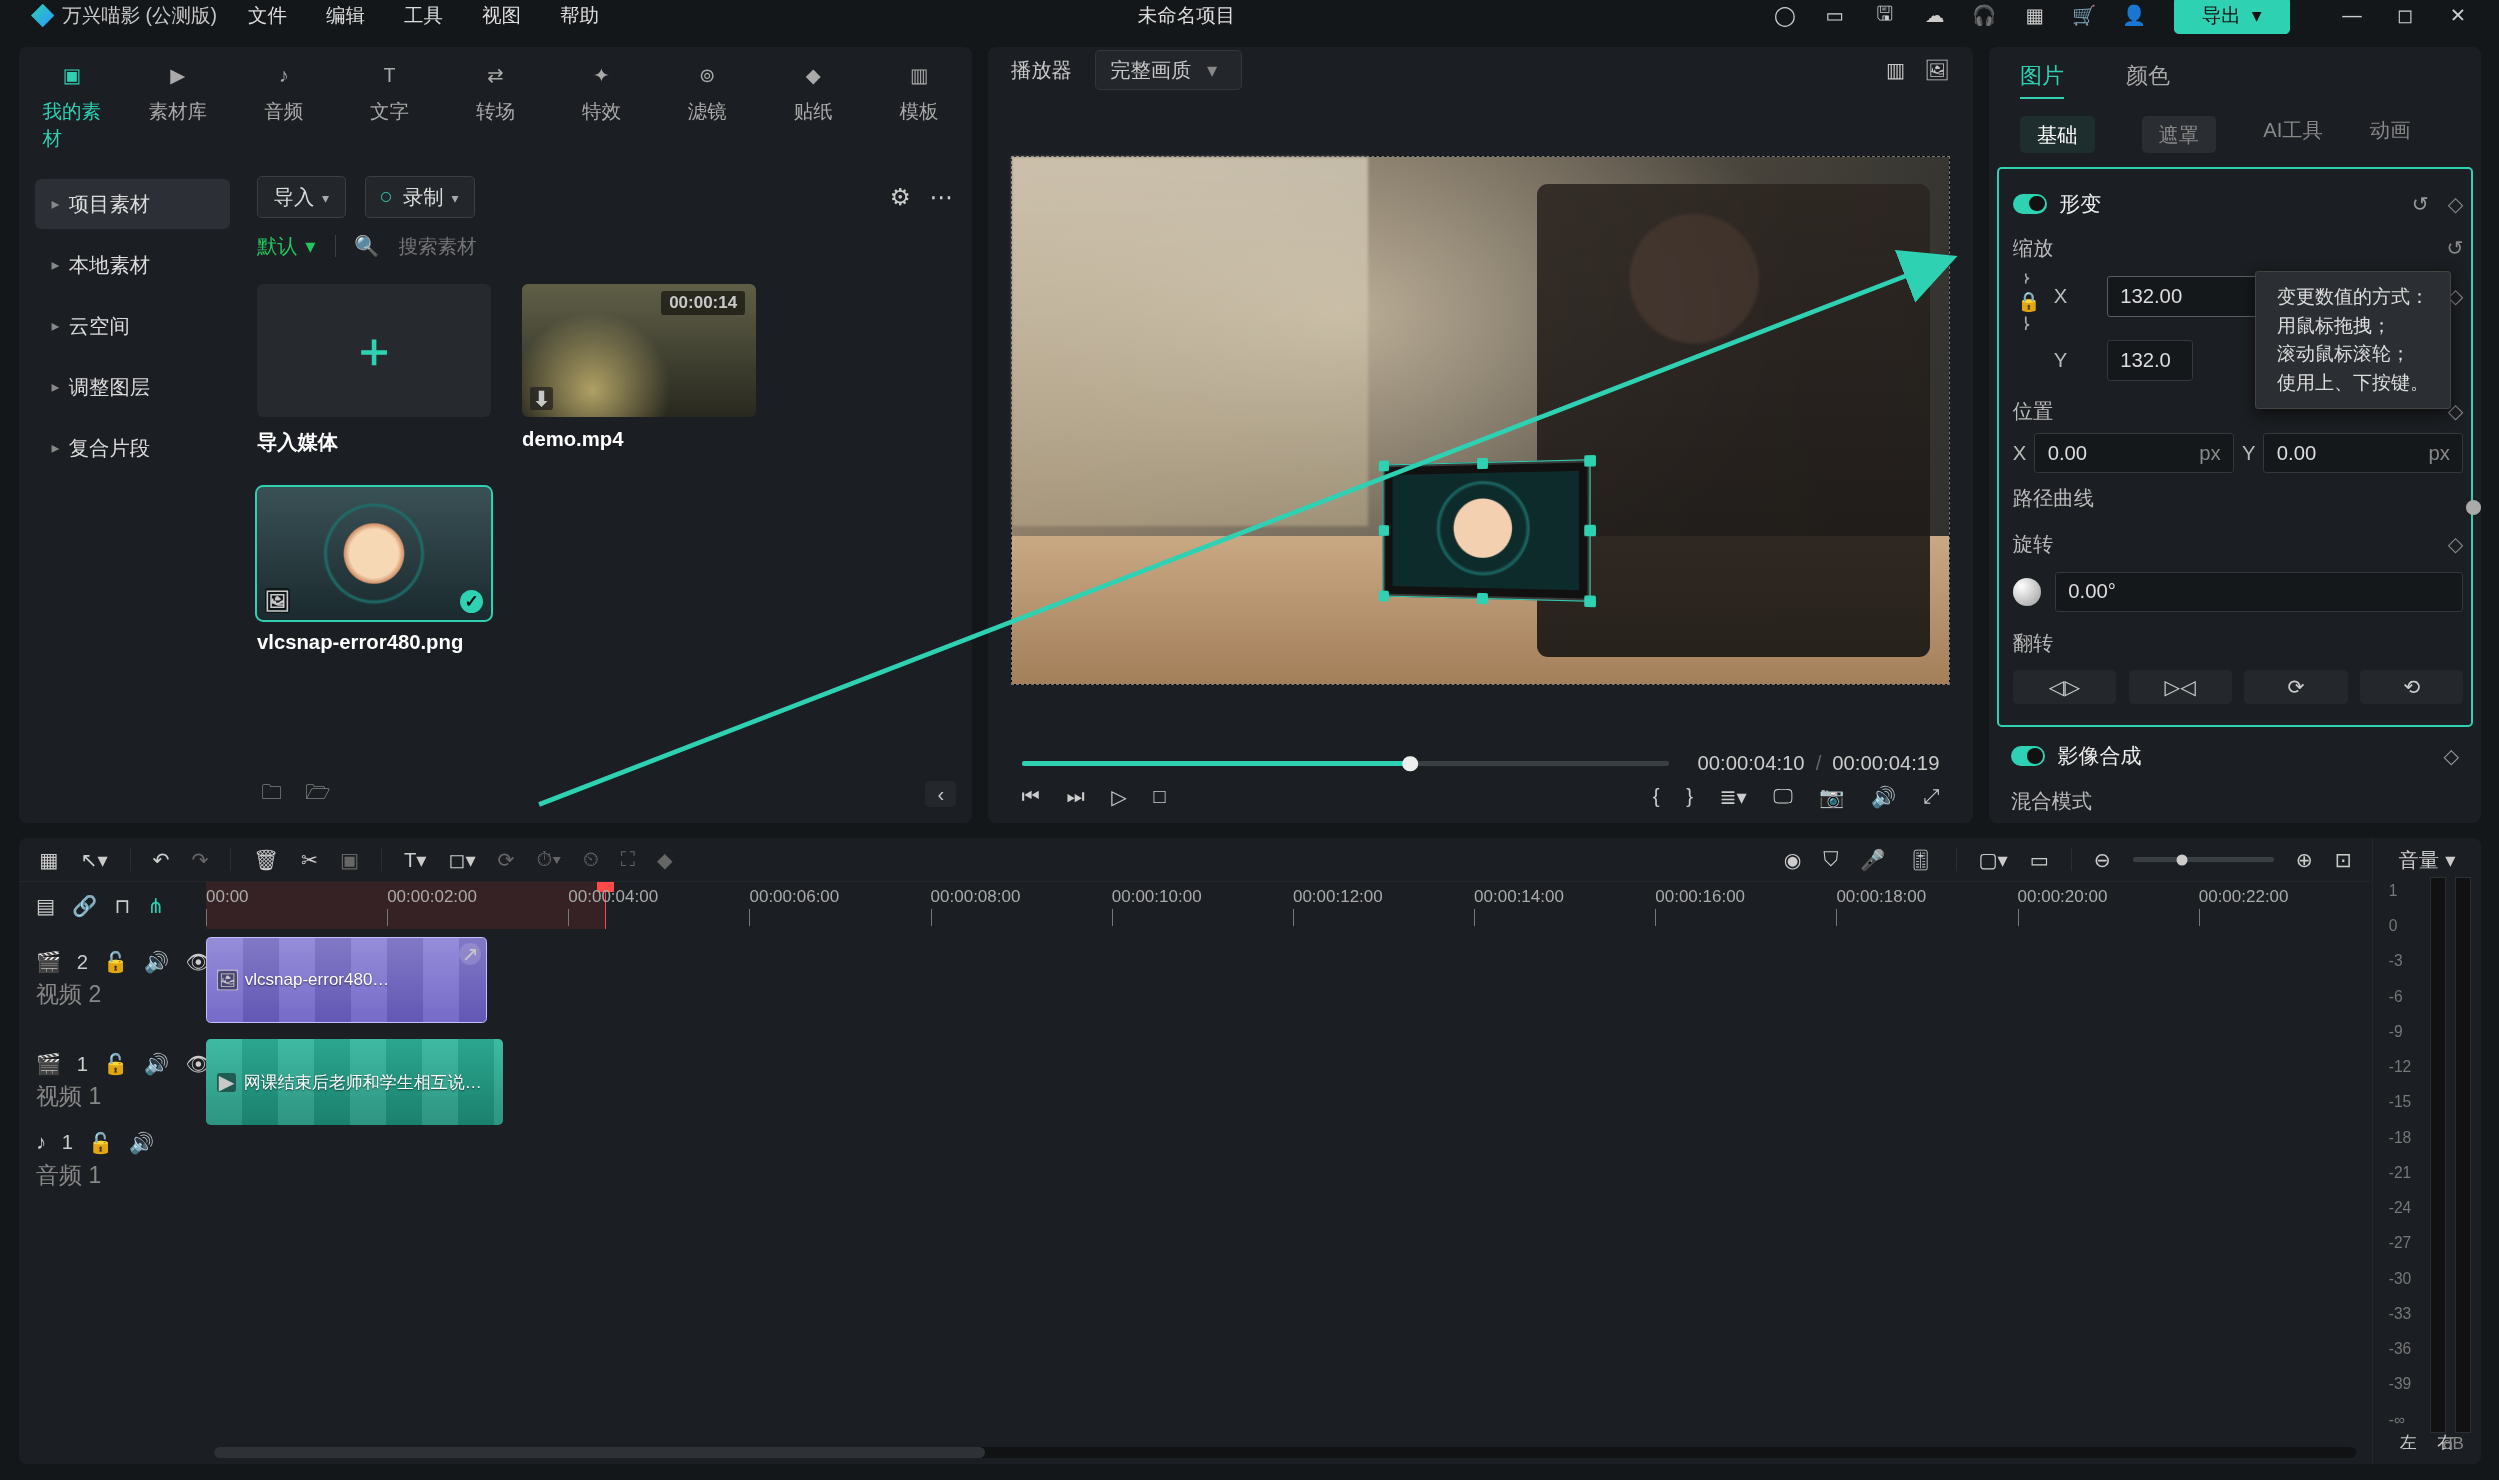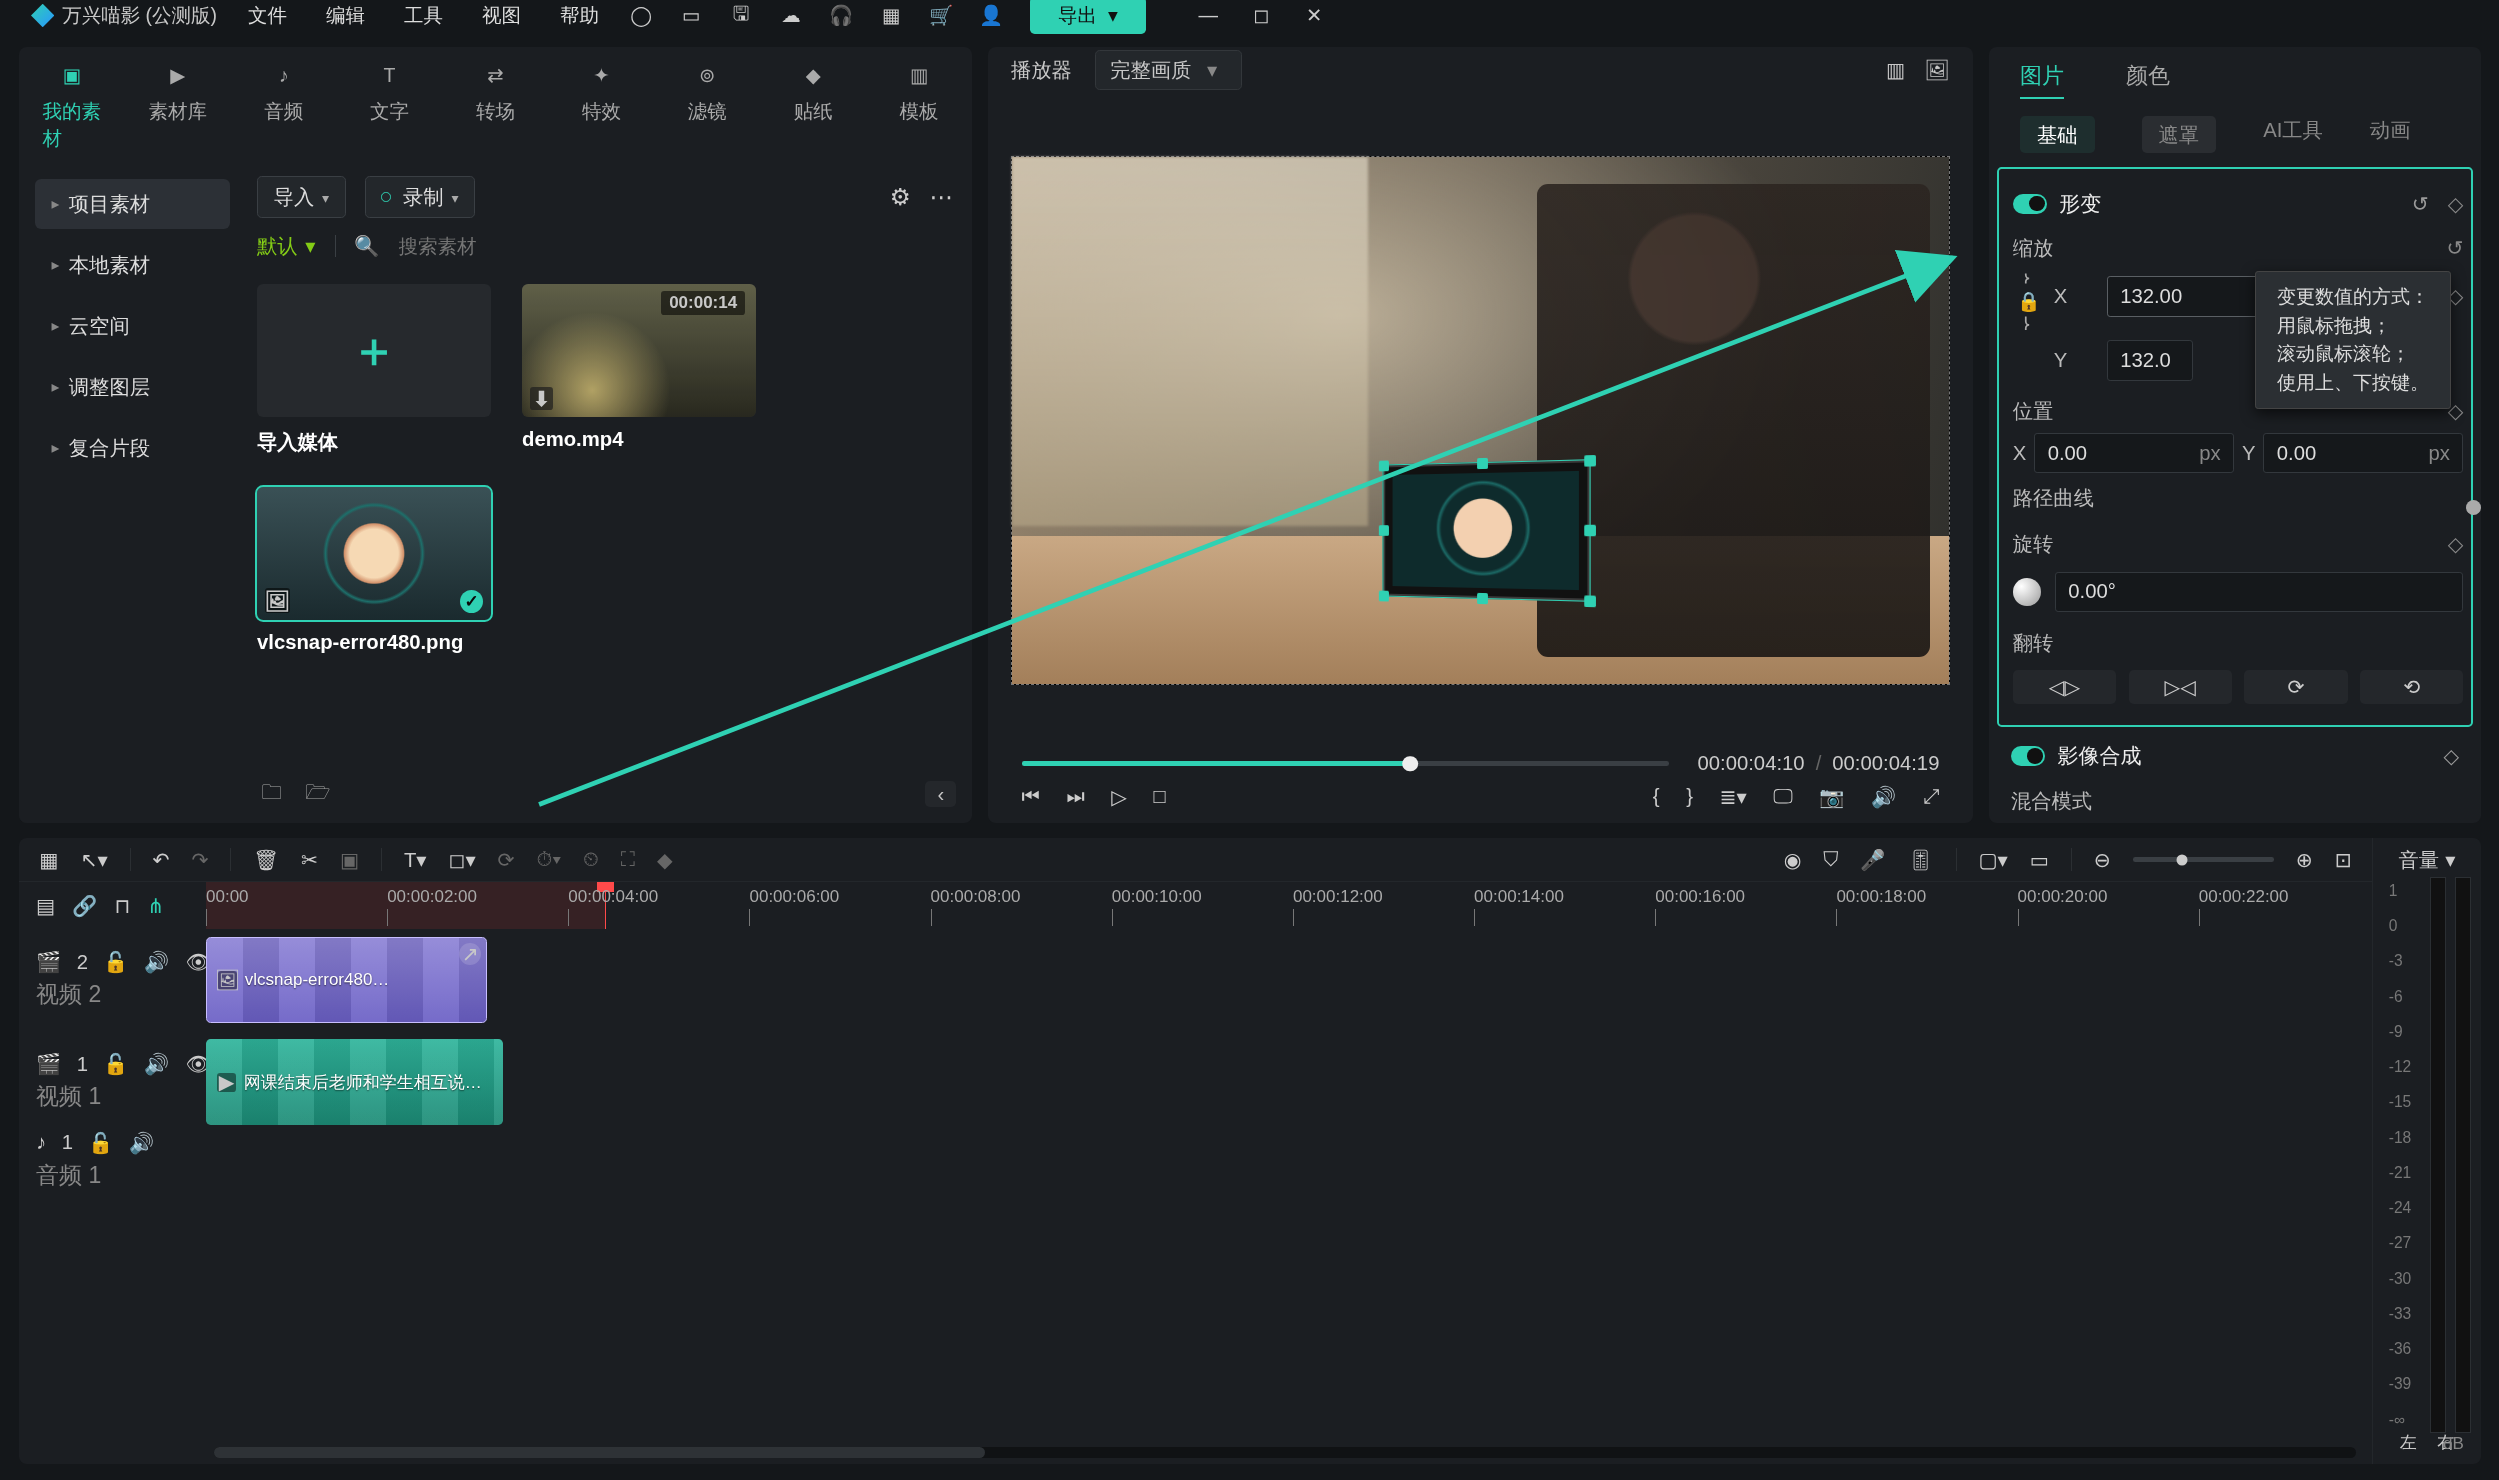--- a/index.html
+++ b/index.html
@@ -34,21 +34,21 @@
 .lib-side-item.active { background:#2c3036;}
 .lib-side-item::before { content:"▸"; font-size:15.6px; color:#888;}
 .lib-content { flex:1; display:flex; flex-direction:column; padding:11px 19px 14px 11px; position:relative;}
 .lib-toolbar { display:flex; align-items:center; gap:19px;}
 .dd { background:#23272b; border:0.8px solid #3a3f44; padding:6.2px 15.6px; border-radius:4.7px; display:flex; align-items:center; gap:7.8px; color:#ddd;}
 .dd .arr::after{content:"▾"; font-size:14px; color:#aaa;}
 .rec-dot { width:9.4px;height:9.4px;border-radius:50%;border:1.6px solid #2fd1b3;display:inline-block;margin-right:4.7px;}
 .spacer { flex:1;}
 .filter-ico, .more-ico { color:#ccc; font-size:23.4px;}
 .search-row { display:flex; align-items:center; gap:19px; margin-top:14px;}
-.search-row .sel { color:#84cc16; display:flex; align-items:center; gap:7.8px;}
+.search-row .sel { color:#22c55e; display:flex; align-items:center; gap:7.8px;}
 .search-row .sep { width:0.8px; height:22px; background:#3a3f44;}
 .search-row .search-ico{ color:#888;}
 .search-row input { background:transparent; border:none; color:#ddd; font-size:19.5px; outline:none; flex:1;}
 .thumbs { display:flex; gap:31px; margin-top:23.4px; flex-wrap:wrap;}
 .thumb { width:234px;font-weight:bold;}
 .thumb .box { width:234px; height:133px; border-radius:6.2px; background:#26292d; display:flex; align-items:center; justify-content:center; position:relative; overflow:hidden;}
 .thumb.import .plus { font-size:47px; color:#2fd1b3;}
 .thumb .dur { position:absolute; top:7.8px; right:11px; background:rgba(0,0,0,.55); padding:1.6px 7.8px; border-radius:3.1px; font-size:17px;}
 .thumb .badge-dl { position:absolute; bottom:6.2px; left:7.8px; width:23.4px; height:23.4px; border-radius:3.1px; background:rgba(30,30,30,.7); display:flex; align-items:center; justify-content:center; }
 .thumb .cap { margin-top:11px; color:#ffffff;}
@@ -206,20 +206,21 @@
       <span class="logo-icon"></span>
       <span>万兴喵影 (公测版)</span>
     </div>
     <div class="menu">
       <span>文件</span>
       <span>编辑</span>
       <span>工具</span>
       <span>视图</span>
       <span>帮助</span>
     </div>
+    <div class="center">未命名项目</div>
     <div class="right">
       <span class="icon">◯</span>
       <span class="icon">▭</span>
       <span class="icon">🖫</span>
       <span class="icon">☁</span>
       <span class="icon">🎧</span>
       <span class="icon">▦</span>
       <span class="icon cart-icon">🛒</span>
       <span class="icon">👤</span>
       <div class="export-btn">

